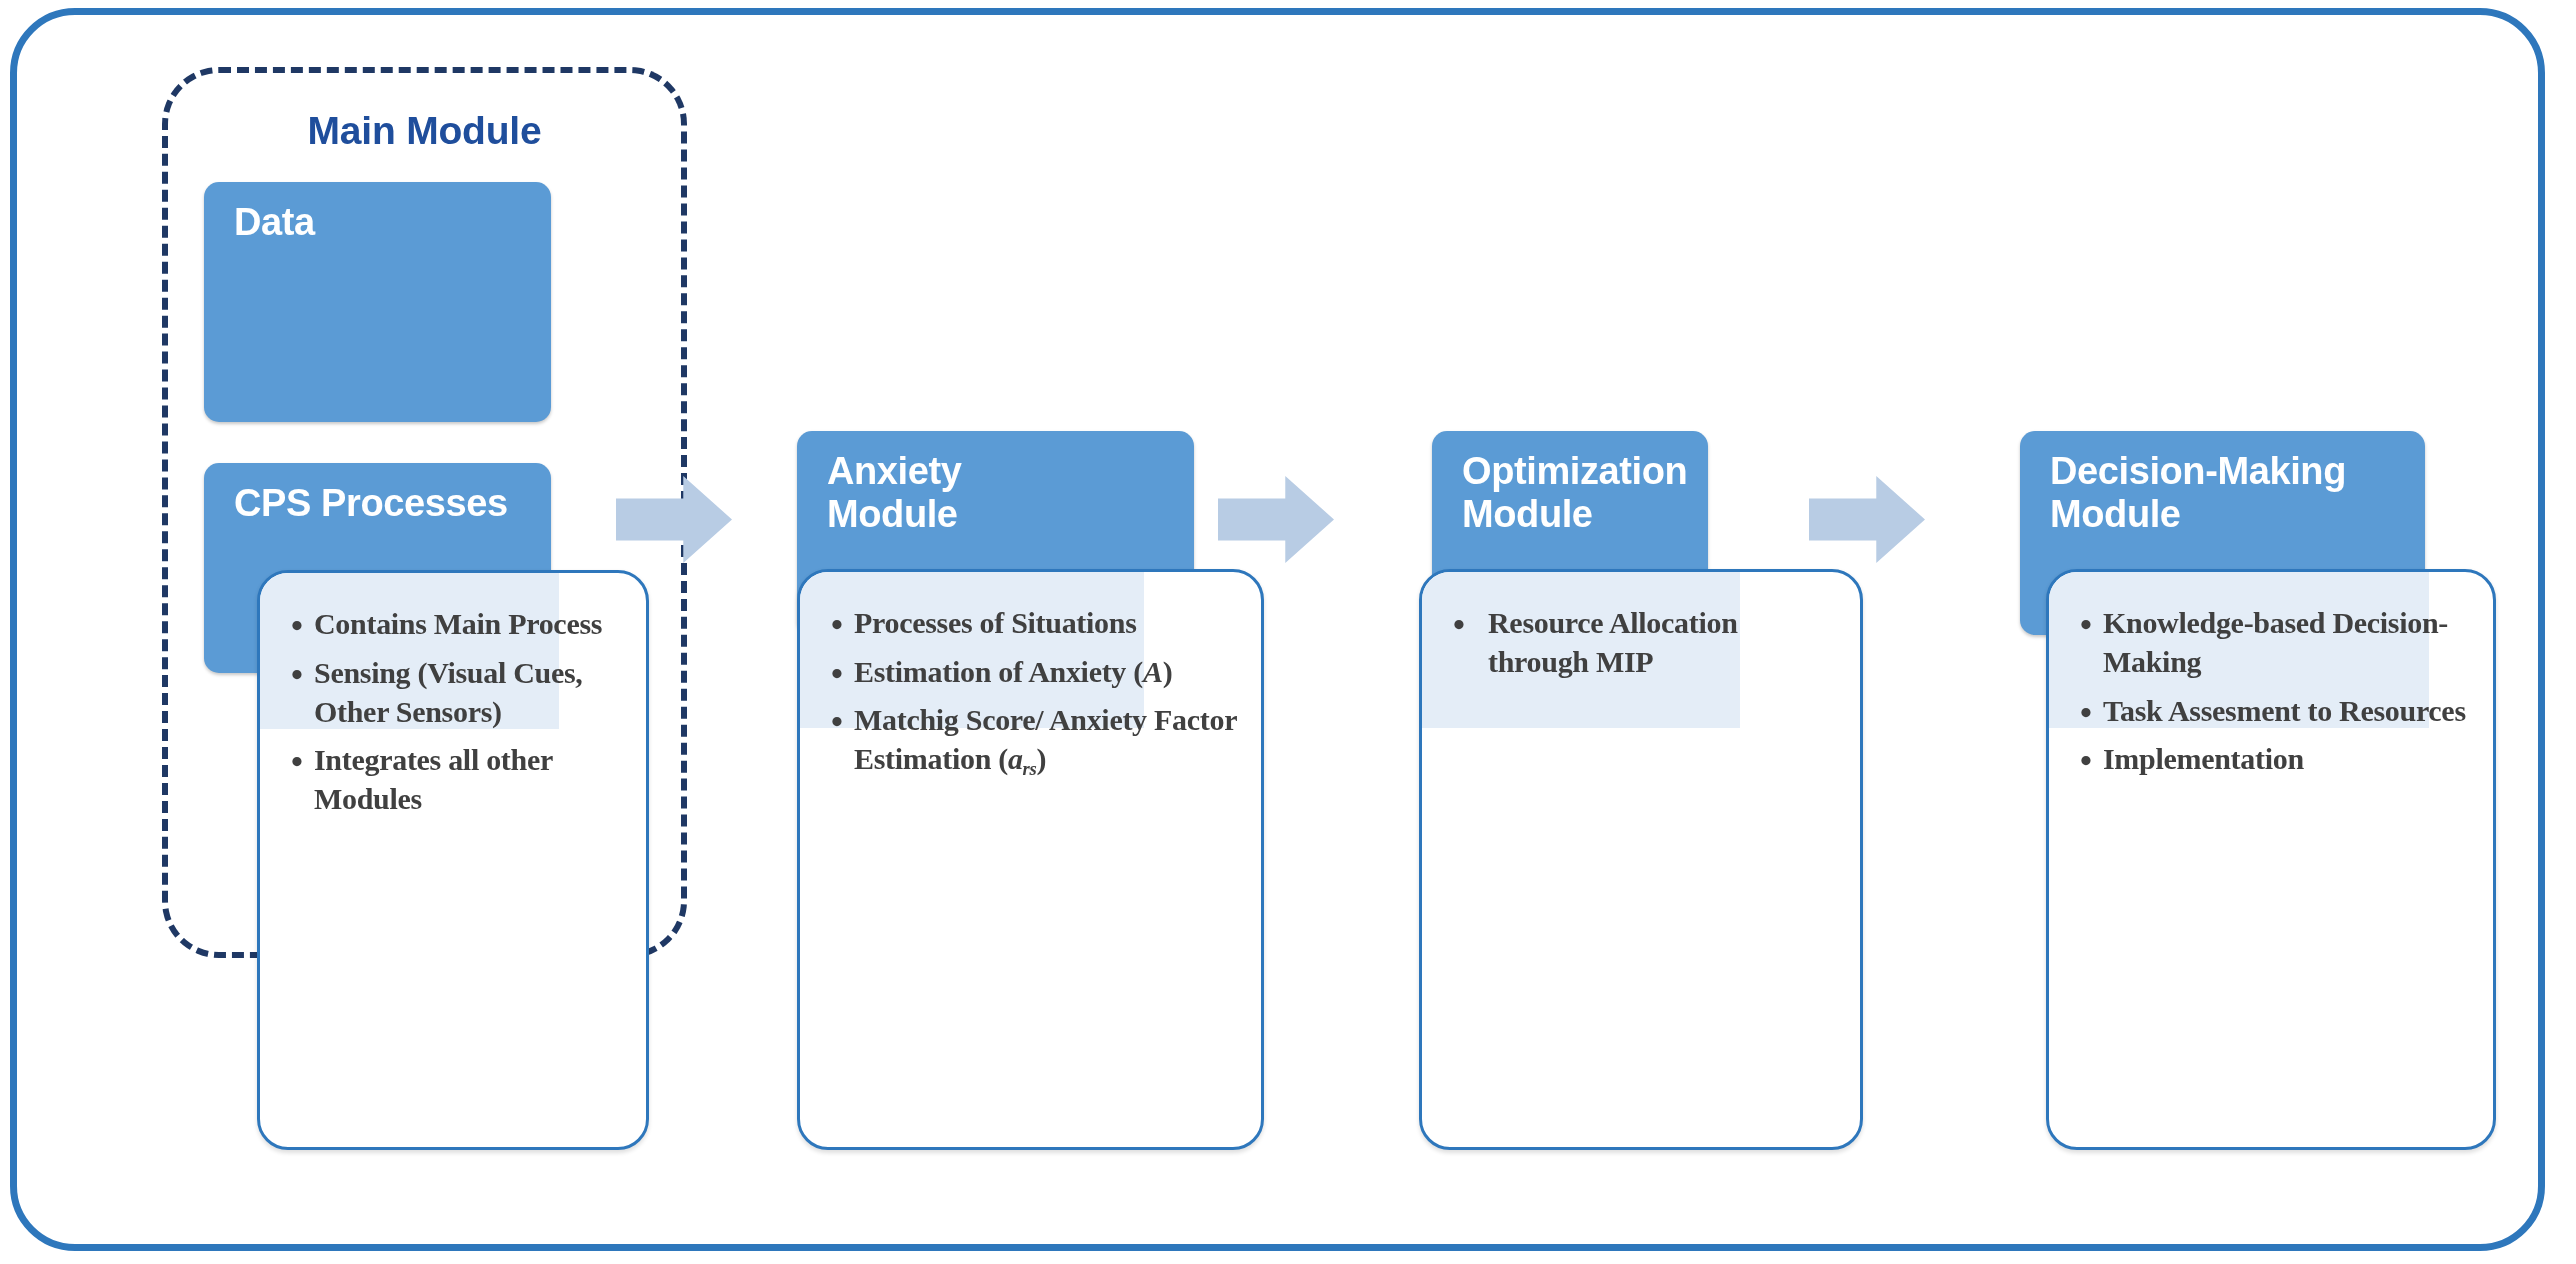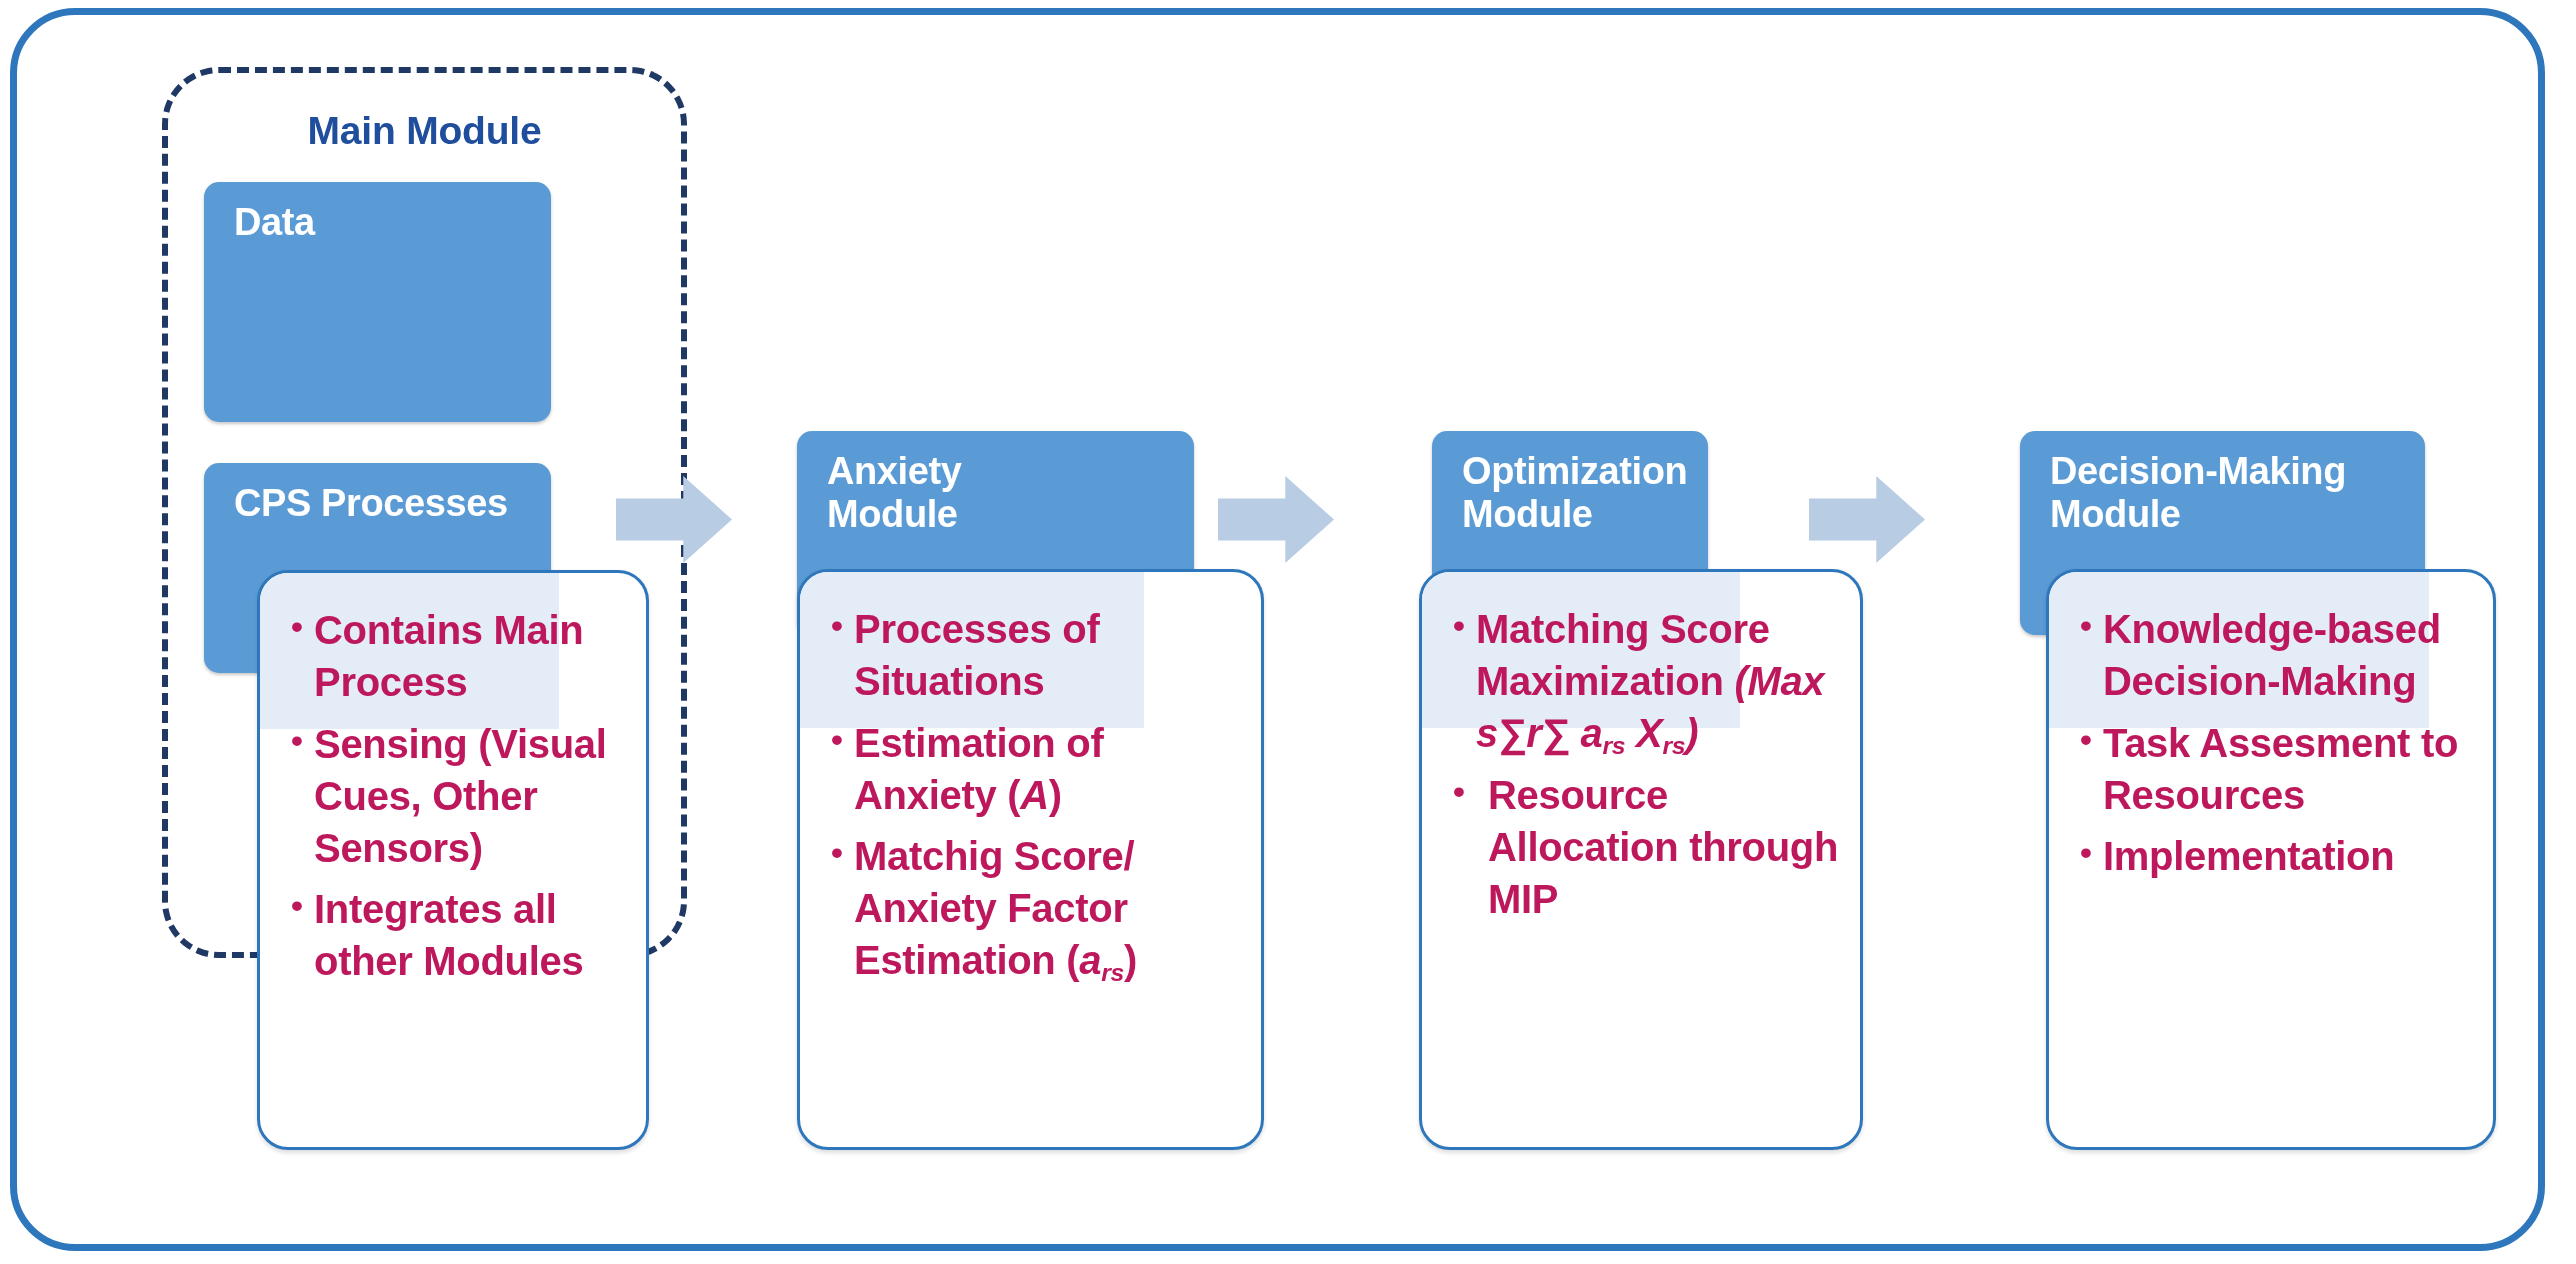--- a/index.html
+++ b/index.html
@@ -93,27 +93,28 @@
   }
   .card ul{
     position:relative;
     list-style:none;
     margin:0;
     padding:31px 20.4px 0 31px;
     z-index:2;
   }
   .card li{
     position:relative;
-    font-size:40px;
+    font-size:30px;
     font-weight:bold;
     line-height:1.30;
-    color:#be185d;
+    color:#404040;
     margin:0 0 9.5px 0;
     padding-left:23px;
     letter-spacing:-0.3px;
+    font-family:Liberation Serif, serif;
   }
   .card li::before{
     content:"\2022";
     position:absolute;
     left:0; top:0;
     font-size:34px;
     line-height:1.30;
   }
   .card li.loose{ padding-left:35px; }
   .card li i{ font-style:italic; }
@@ -190,21 +191,20 @@
     <ul>
       <li>Processes of Situations</li>
       <li><span>Estimation of Anxiety (</span><i>A</i><span>)</span></li>
       <li><span>Matchig Score/ Anxiety Factor Estimation (</span><i>a</i><sub>rs</sub><span>)</span></li>
     </ul>
   </div>
 
   <div class="card" id="card-opt">
     <div class="tint"></div>
     <ul>
-      <li><span>Matching Score Maximization </span><i>(</i><i>Max s∑r∑ </i><i>a</i><sub>rs</sub><i> </i><i>X</i><sub>rs</sub><i>)</i></li>
       <li class="loose"> Resource Allocation through MIP</li>
     </ul>
   </div>
 
   <div class="card" id="card-dec">
     <div class="tint"></div>
     <ul>
       <li>Knowledge-based Decision-Making</li>
       <li>Task Assesment to Resources</li>
       <li>Implementation</li>

